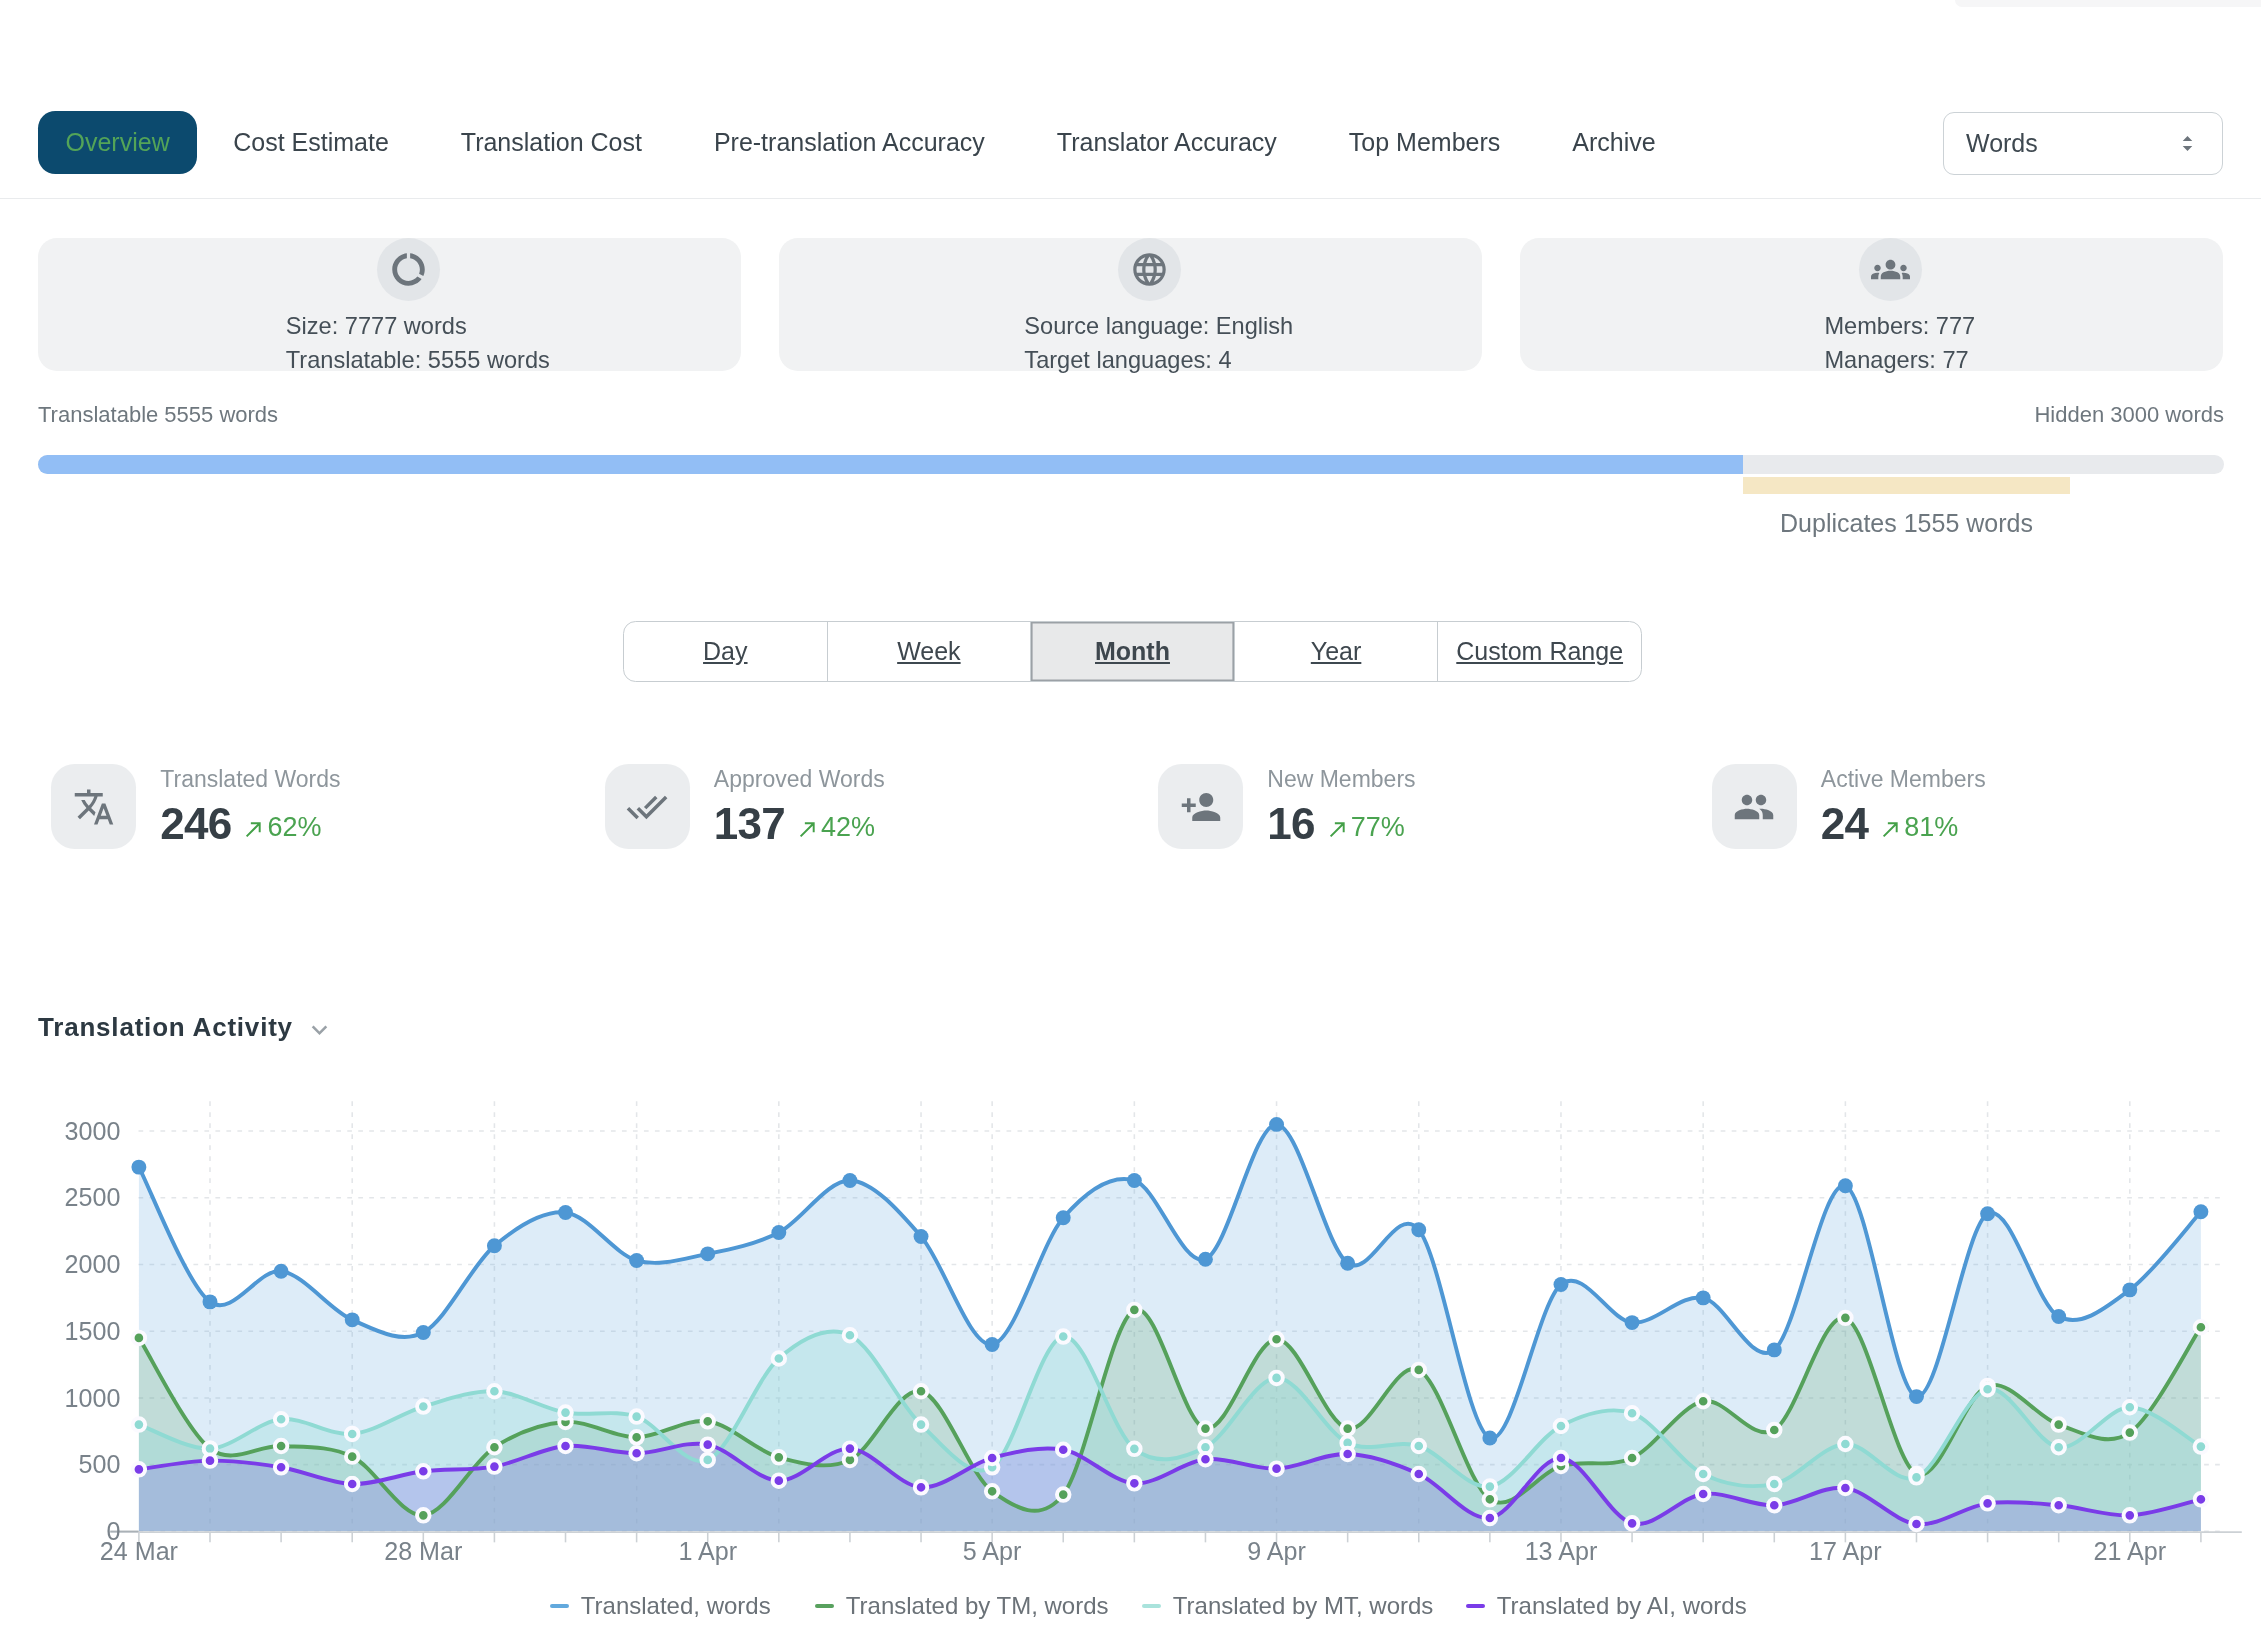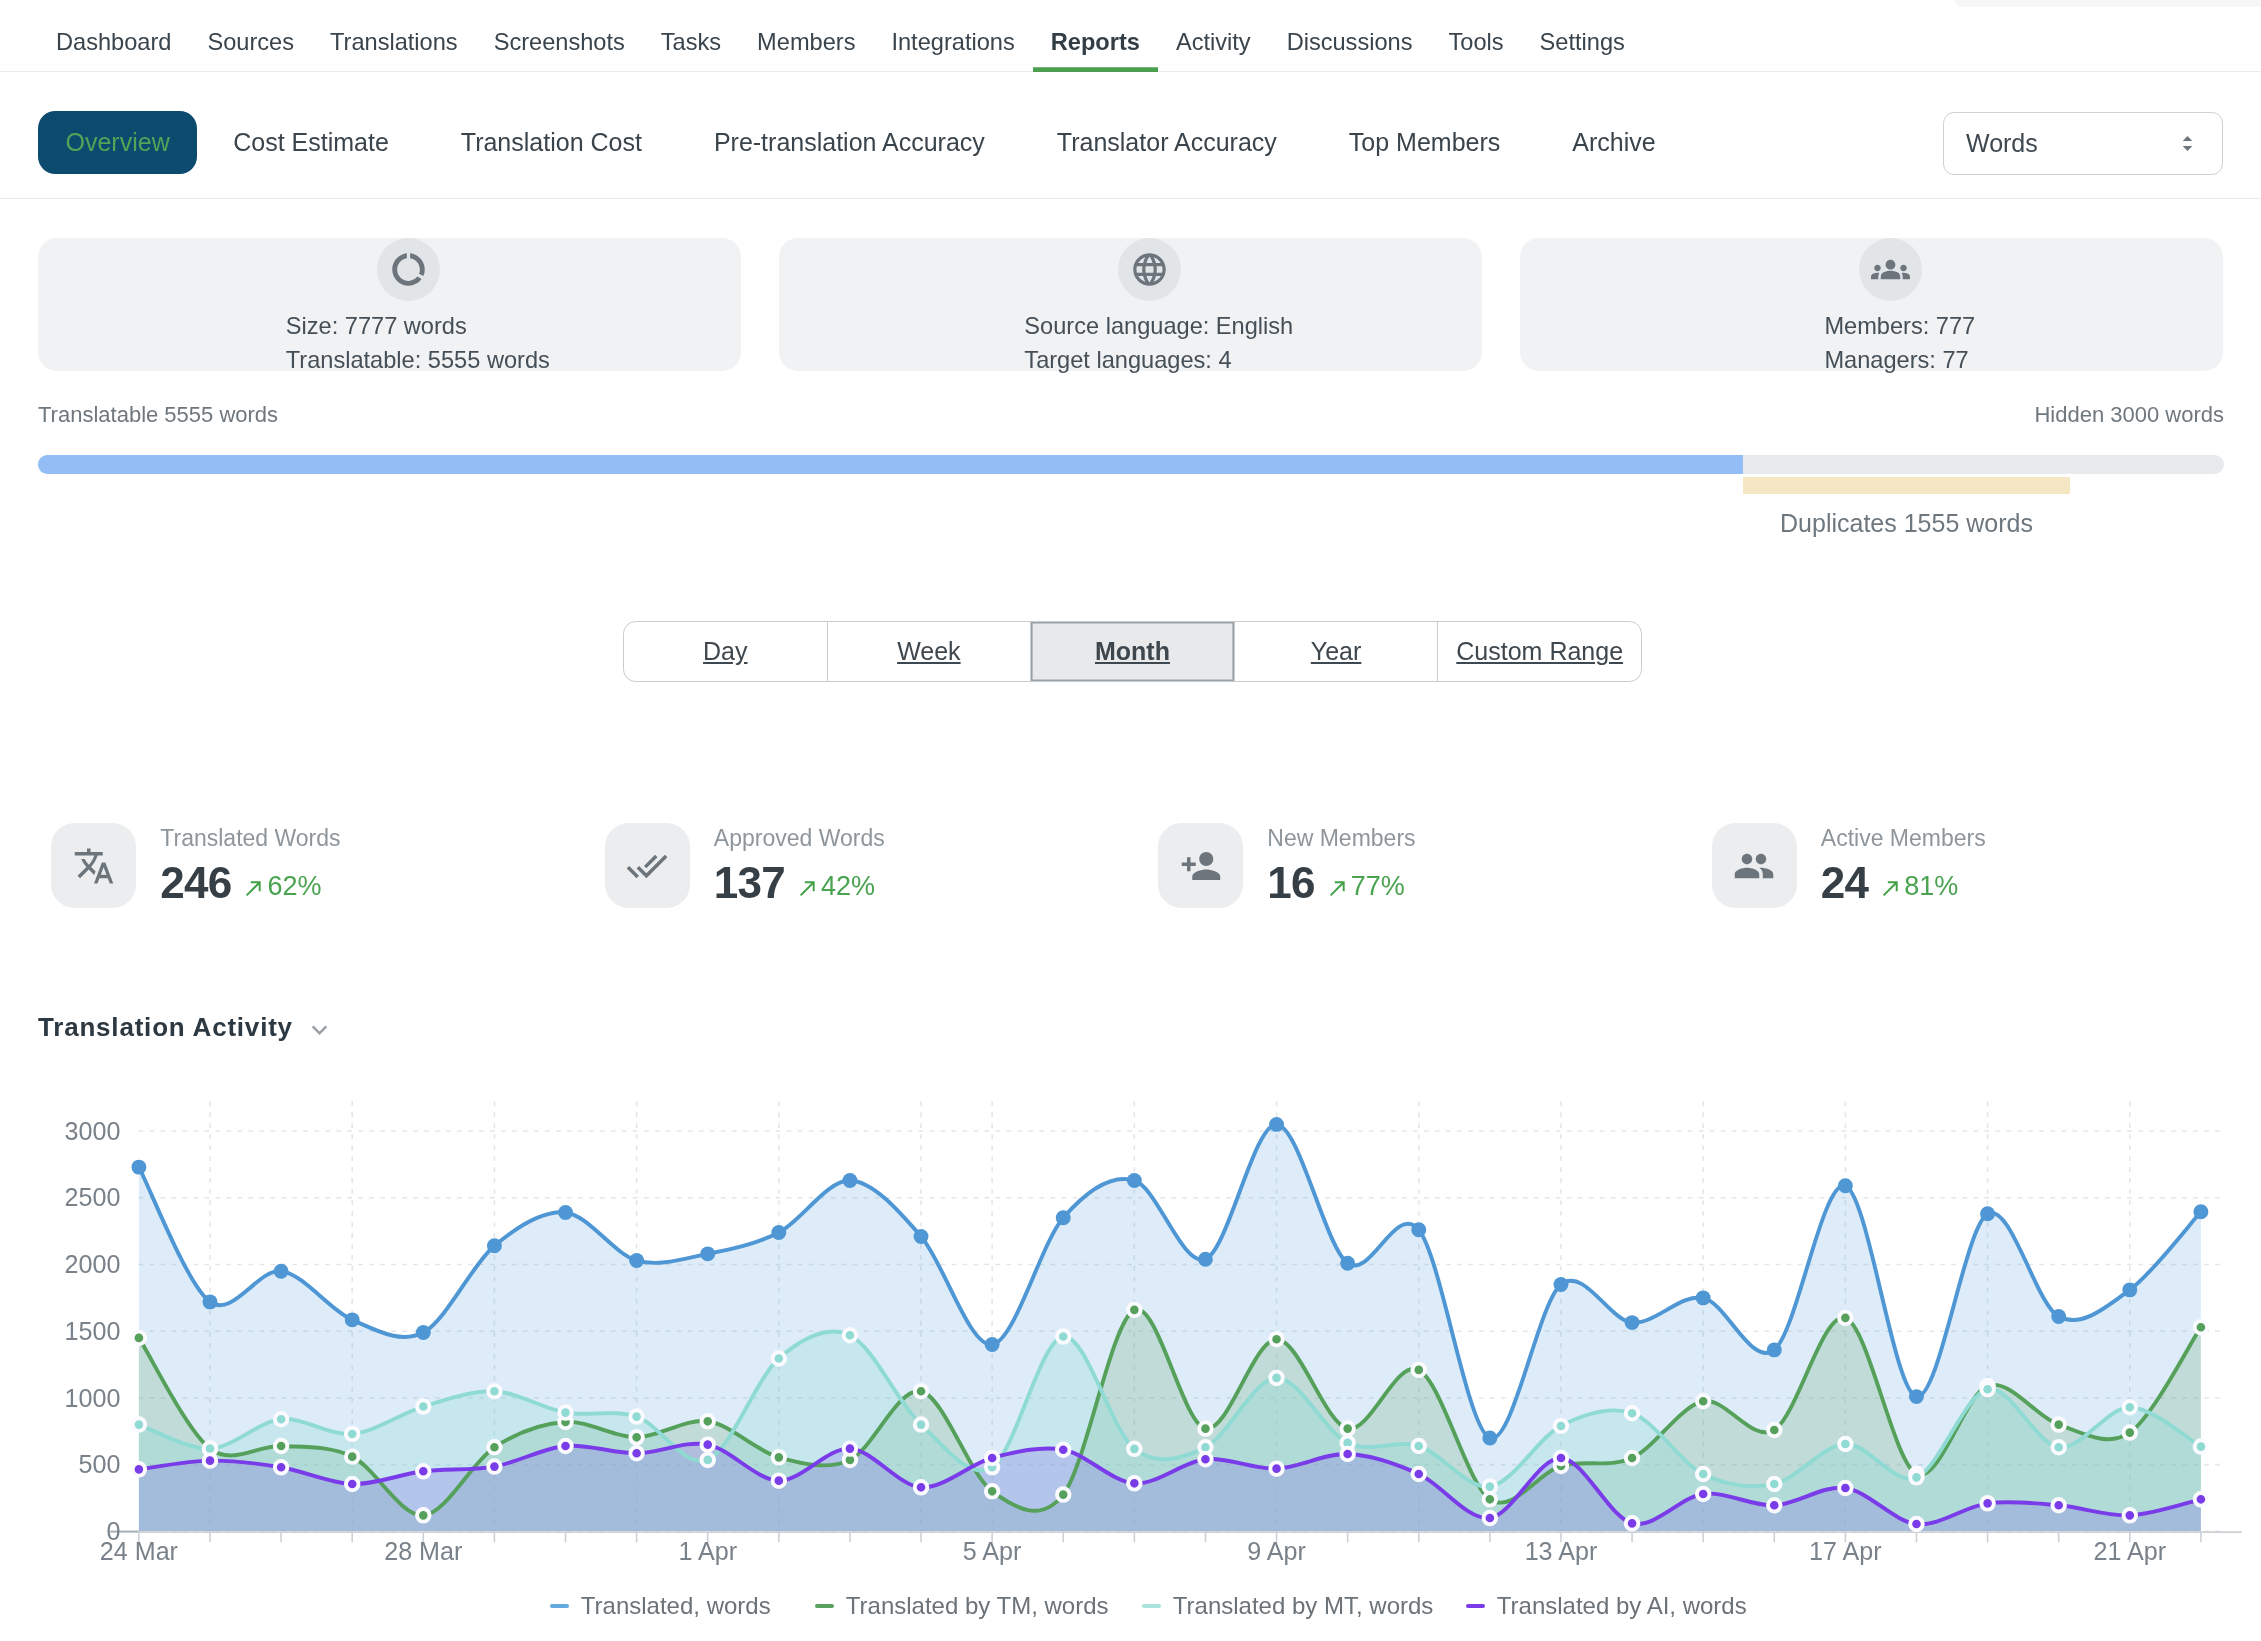--- a/index.html
+++ b/index.html
@@ -41,21 +41,21 @@
 
 
 .btns { position:absolute; left:623px; top:621px; width:1019px; height:61px;
   border:1.6px solid #c7cdd1; border-radius:12.6px; display:flex; background:#fff;text-decoration:underline; }
 .seg { flex:1; display:flex; align-items:center; justify-content:center; font-size:25px;
   color:#3e474e; border-right:1.6px solid #c7cdd1; white-space:nowrap; }
 .seg:last-child { border-right:none; }
 .segsel { background:#e8e9ea; font-weight:700; box-shadow:inset 0 0 0 1.6px #9ba1a6; }
 
 
-.stats { position:absolute; left:38px; top:823px; width:2186px; display:flex;gap:28px; }
+.stats { position:absolute; left:38px; top:764px; width:2186px; display:flex;gap:28px; }
 .stat { width:546px; display:flex; padding-left:13.3px; }
 .sicon { width:85px; height:85px; border-radius:23.6px; background:#ebedef;
   display:flex; align-items:center; justify-content:center; flex:none; }
 .sbody { margin-left:24px; padding-top:1.6px; }
 .slabel { font-size:23px; color:#8e969c; }
 .srow { display:flex; align-items:baseline; margin-top:6.3px; }
 .snum { font-size:44px; font-weight:700; color:#363f46; letter-spacing:-0.8px; }
 .spct { font-size:27px; color:#4aa350; margin-left:11px; display:inline-flex; align-items:center; }
 .spct svg { margin-right:1.6px; transform:translateY(2.4px); }
 
@@ -69,34 +69,20 @@
 
 
 .legend { position:absolute; left:0; top:1588px; width:2261px; height:36px; }
 .litem { position:absolute; top:0; display:flex; align-items:center; height:36px; }
 .ldash { width:19px; height:4.7px; border-radius:2.4px; display:inline-block; }
 .ltxt { font-size:24px; color:#6b7278; margin-left:11.8px; white-space:nowrap; }
 </style></head>
 <body>
 <div class="page">
   <div style="position:absolute;top:0;right:0;width:306px;height:7px;background:#f6f6f7;border-radius:0 0 0 7.9px;"></div>
-  <div class="nav">
-      <div class="nitem">Dashboard</div>
-      <div class="nitem">Sources</div>
-      <div class="nitem">Translations</div>
-      <div class="nitem">Screenshots</div>
-      <div class="nitem">Tasks</div>
-      <div class="nitem">Members</div>
-      <div class="nitem">Integrations</div>
-      <div class="nitem active">Reports</div>
-      <div class="nitem">Activity</div>
-      <div class="nitem">Discussions</div>
-      <div class="nitem">Tools</div>
-      <div class="nitem">Settings</div>
-    </div>
   <div class="subnav">
       <div class="tab sel">Overview</div>
       <div class="tab">Cost Estimate</div>
       <div class="tab">Translation Cost</div>
       <div class="tab">Pre-translation Accuracy</div>
       <div class="tab">Translator Accuracy</div>
       <div class="tab">Top Members</div>
       <div class="tab">Archive</div>
     </div>
   <div class="words">

